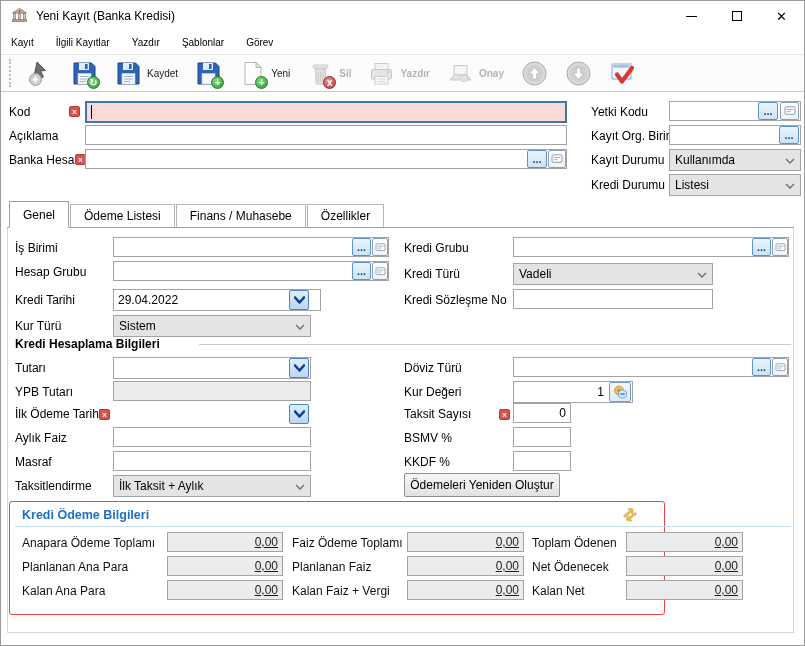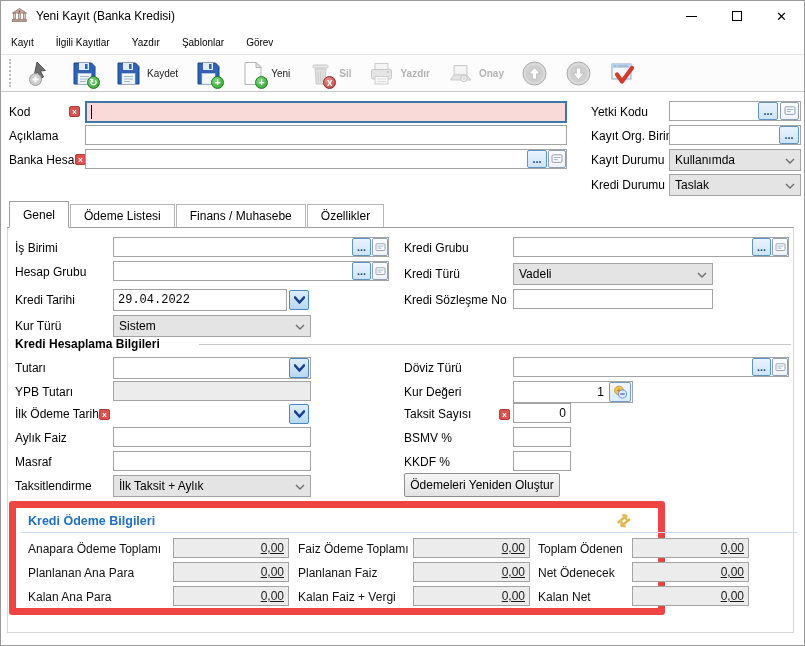--- a/index.html
+++ b/index.html
@@ -52,21 +52,21 @@
   .tab { height:24px; line-height:22px; padding:0 13px; border:1px solid #b5b5b5; border-bottom:1px solid #9f9f9f; background:#fff; font-size:12px; margin-right:1px; }
   .tab.active { height:27px; line-height:26px; border:1px solid #9f9f9f; border-bottom:1px solid #fff; }
 
   .z { z-index:3; }
 
   
   .sect-title { position:absolute; font-weight:bold; font-size:12px; white-space:nowrap; z-index:3; }
   .sect-line { position:absolute; height:0; border-top:1px solid #c9c9c9; z-index:3; }
 
   
-  .pay-panel { position:absolute; left:8px; top:500px; width:656px; height:114px; border:7px solid #ef4444; border-radius:3px; background:#fff; z-index:3; }
+  .pay-panel { position:absolute; left:8px; top:500px; width:656px; height:114px; border:1px solid #ef4444; border-radius:3px; background:#fff; z-index:3; }
   .pay-title { position:absolute; left:12px; top:6px; color:#1f6fc2; font-weight:bold; font-size:12.5px; }
   .pay-underline { position:absolute; left:5px; top:24px; width:776px; border-top:1px solid #c5dcf2; }
   .gold-swap { position:absolute; right:28px; top:3px; color:#e3b94e; font-size:16px; font-weight:bold; transform:rotate(-40deg); text-shadow:0 0 1px #b9952e; }
   .pay-panel .lbl { color:#111; }
 </style>
 </head>
 <body>
 
 <div id="win">
 
@@ -267,21 +267,21 @@
   <span class="lbl" style="left:590px;top:152px">Kayıt Durumu</span>
   <div class="combo" style="left:668px;top:148px;width:132px;height:22px">
     <span>Kullanımda</span>
     <span class="chev"><svg width="10" height="6" viewBox="0 0 10 6">
           <path d="M1 1 l4 4 l4-4" fill="none" stroke="#6e6e6e" stroke-width="1.4"></path>
         </svg></span>
   </div>
 
   <span class="lbl" style="left:590px;top:177px">Kredi Durumu</span>
   <div class="combo" style="left:668px;top:173px;width:132px;height:22px">
-    <span>Taslak</span>
+    <span>Listesi</span>
     <span class="chev"><svg width="10" height="6" viewBox="0 0 10 6">
           <path d="M1 1 l4 4 l4-4" fill="none" stroke="#6e6e6e" stroke-width="1.4"></path>
         </svg></span>
   </div>
 
   <div class="tabpanel"></div>
   <div class="tabline"></div>
   <div class="tabs">
     <div class="tab active">Genel</div>
     <div class="tab">Ödeme Listesi</div>
@@ -299,21 +299,21 @@
 
   <span class="lbl z" style="left:14px;top:264px">Hesap Grubu</span>
   <input class="inp z" style="left: 112px; top: 260px; width: 276px; height: 20px;" value="">
   <button class="mini-btn z" style="left:351px;top:261px;width:19px;height:18px">...</button>
   <button class="mini-btn white z" style="left:371px;top:261px;width:16px;height:18px"><svg width="11" height="9" viewBox="0 0 14 12">
         <rect x="1" y="1" width="12" height="9" rx="1.5" fill="#fdfdfd" stroke="#7a8aa0"></rect>
         <path d="M3 4.2 h8 M3 6.8 h5" stroke="#8aa0bd"></path>
       </svg></button>
 
   <span class="lbl z" style="left:14px;top:292px">Kredi Tarihi</span>
-  <input class="inp z" style="left: 112px; top: 288px; width: 174px; height: 22px; font-family: Liberation Mono, monospace;" value="29.04.2022">
+  <input class="inp z" style="left: 112px; top: 288px; width: 208px; height: 22px;" value="29.04.2022">
   <button class="date-btn z" style="left:288px;top:289px;width:20px;height:20px">
       <svg width="11" height="8" viewBox="0 0 11 8">
         <path d="M1 1.5 L5.5 6.5 L10 1.5" fill="none" stroke="#173f8f" stroke-width="2.6" stroke-linecap="round" stroke-linejoin="round"></path>
       </svg>
     </button>
 
   <span class="lbl z" style="left:14px;top:318px">Kur Türü</span>
   <div class="combo z" style="left:112px;top:314px;width:198px;height:22px">
     <span>Sistem</span>
     <span class="chev"><svg width="10" height="6" viewBox="0 0 10 6">

